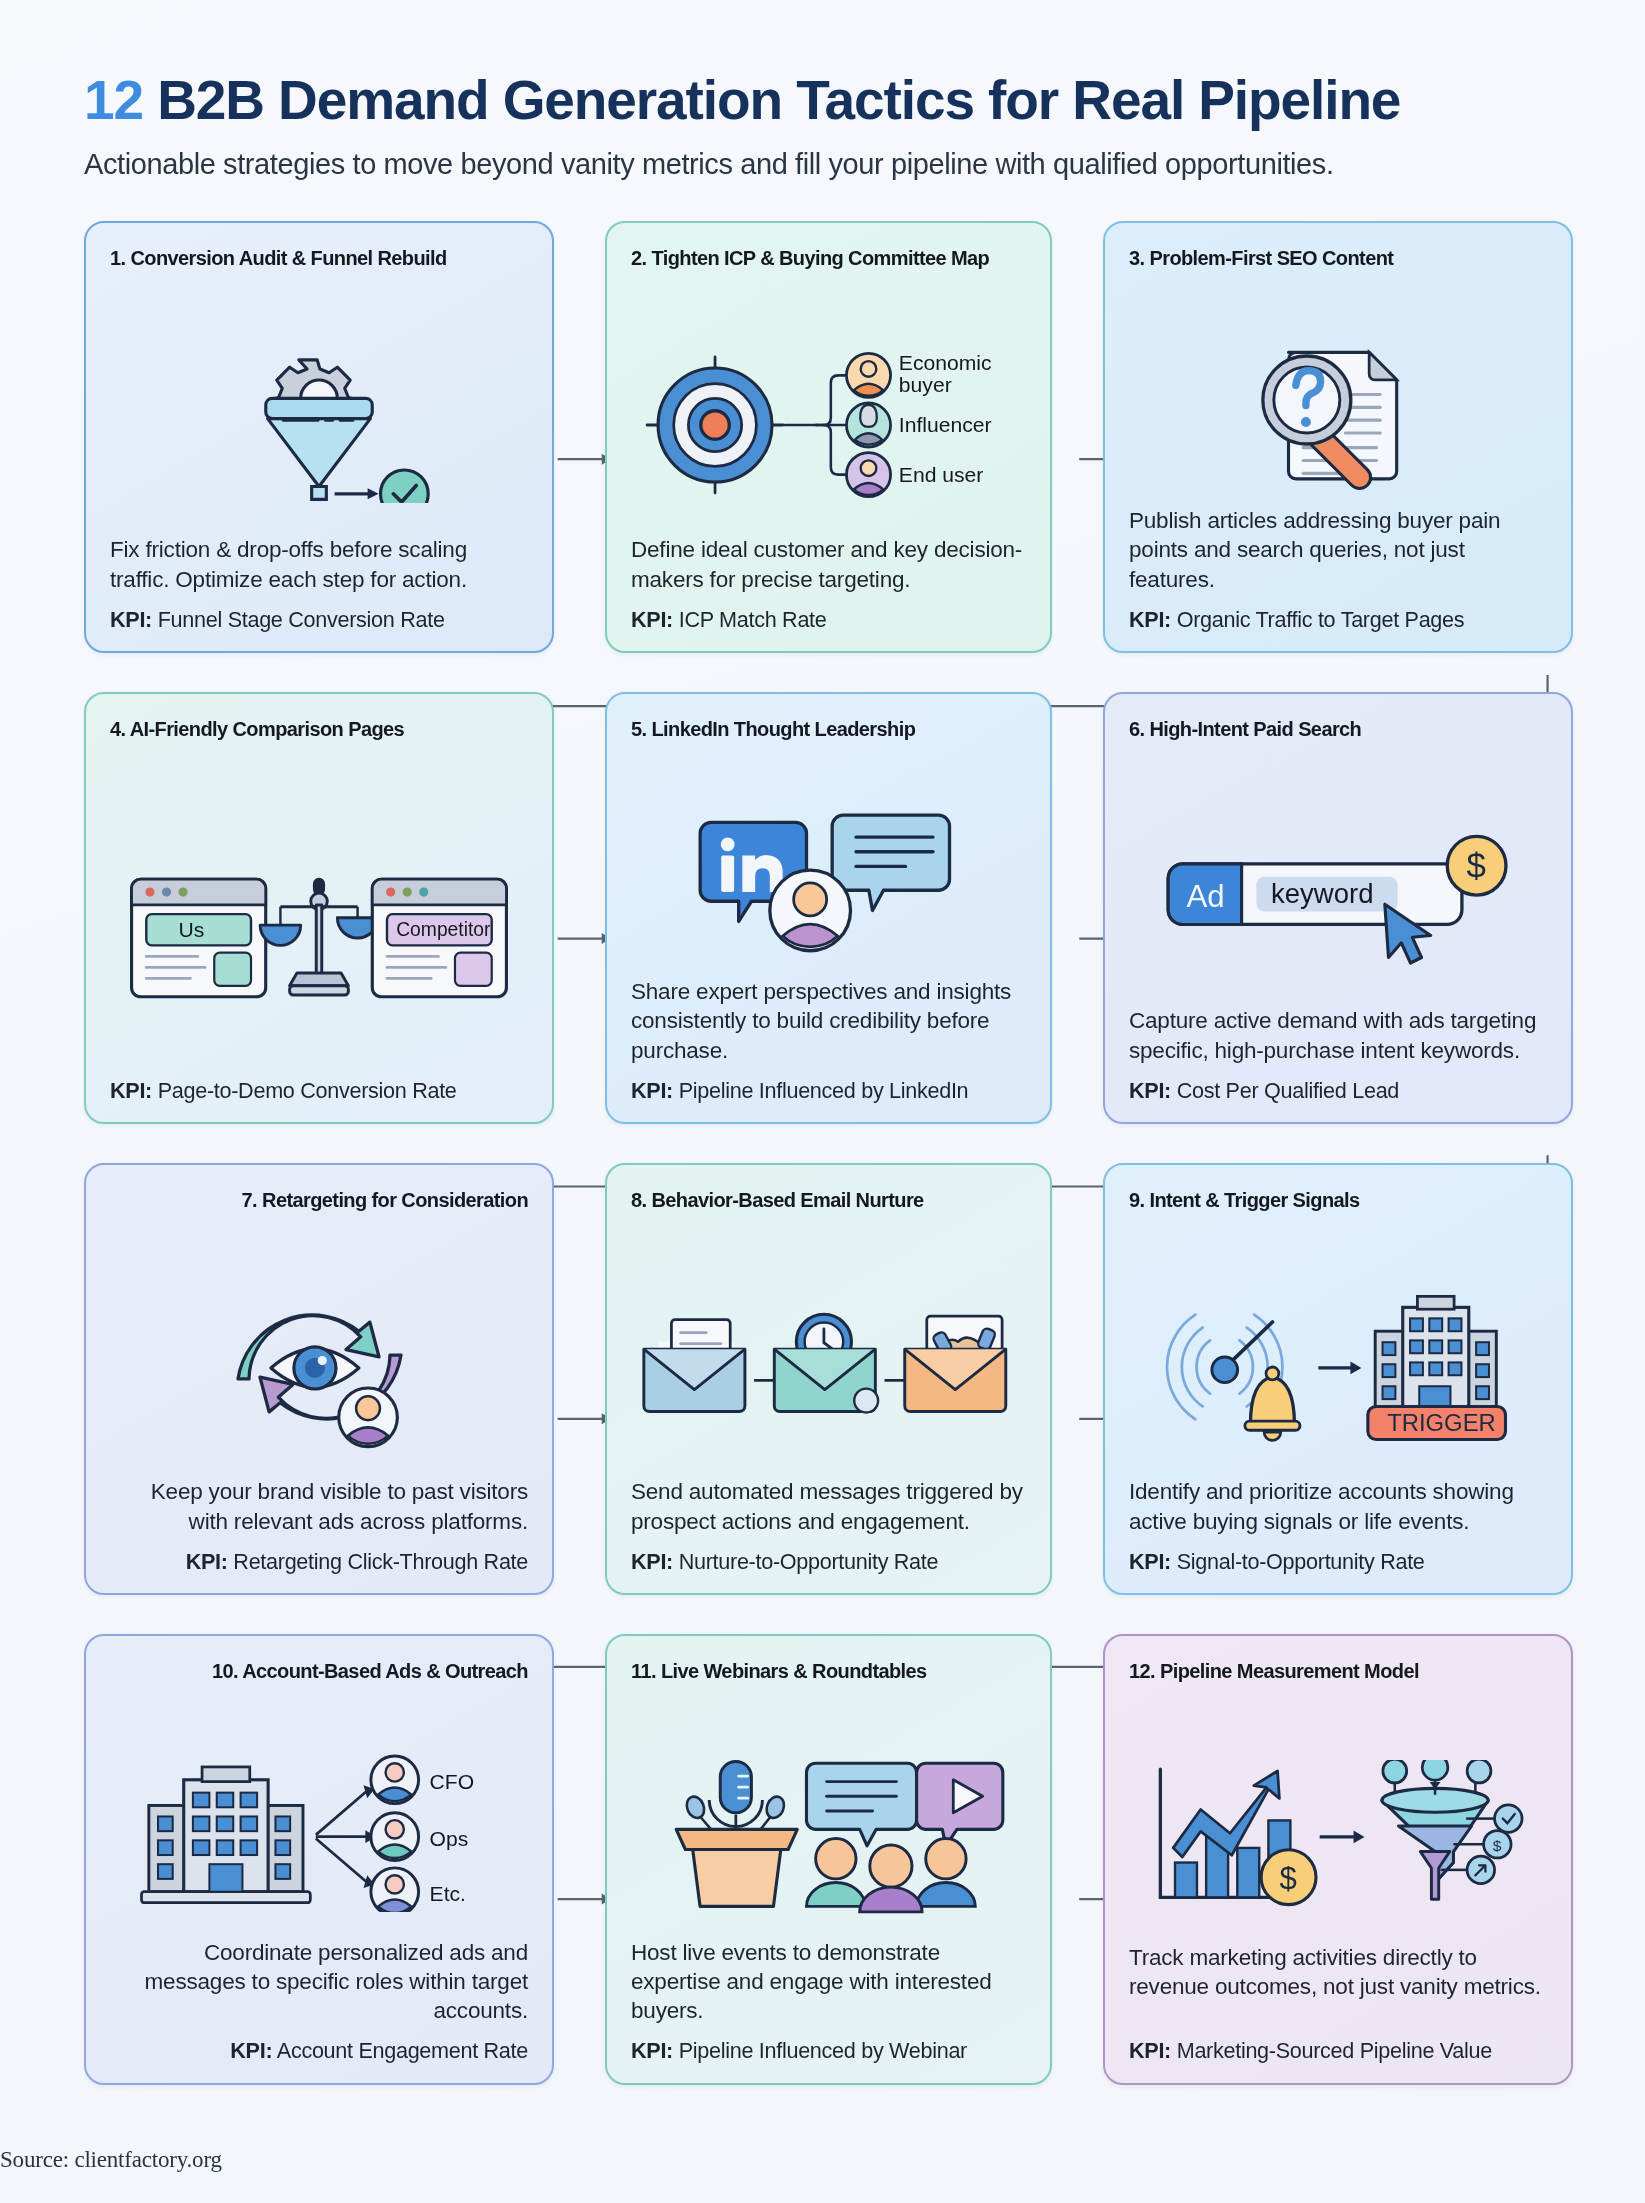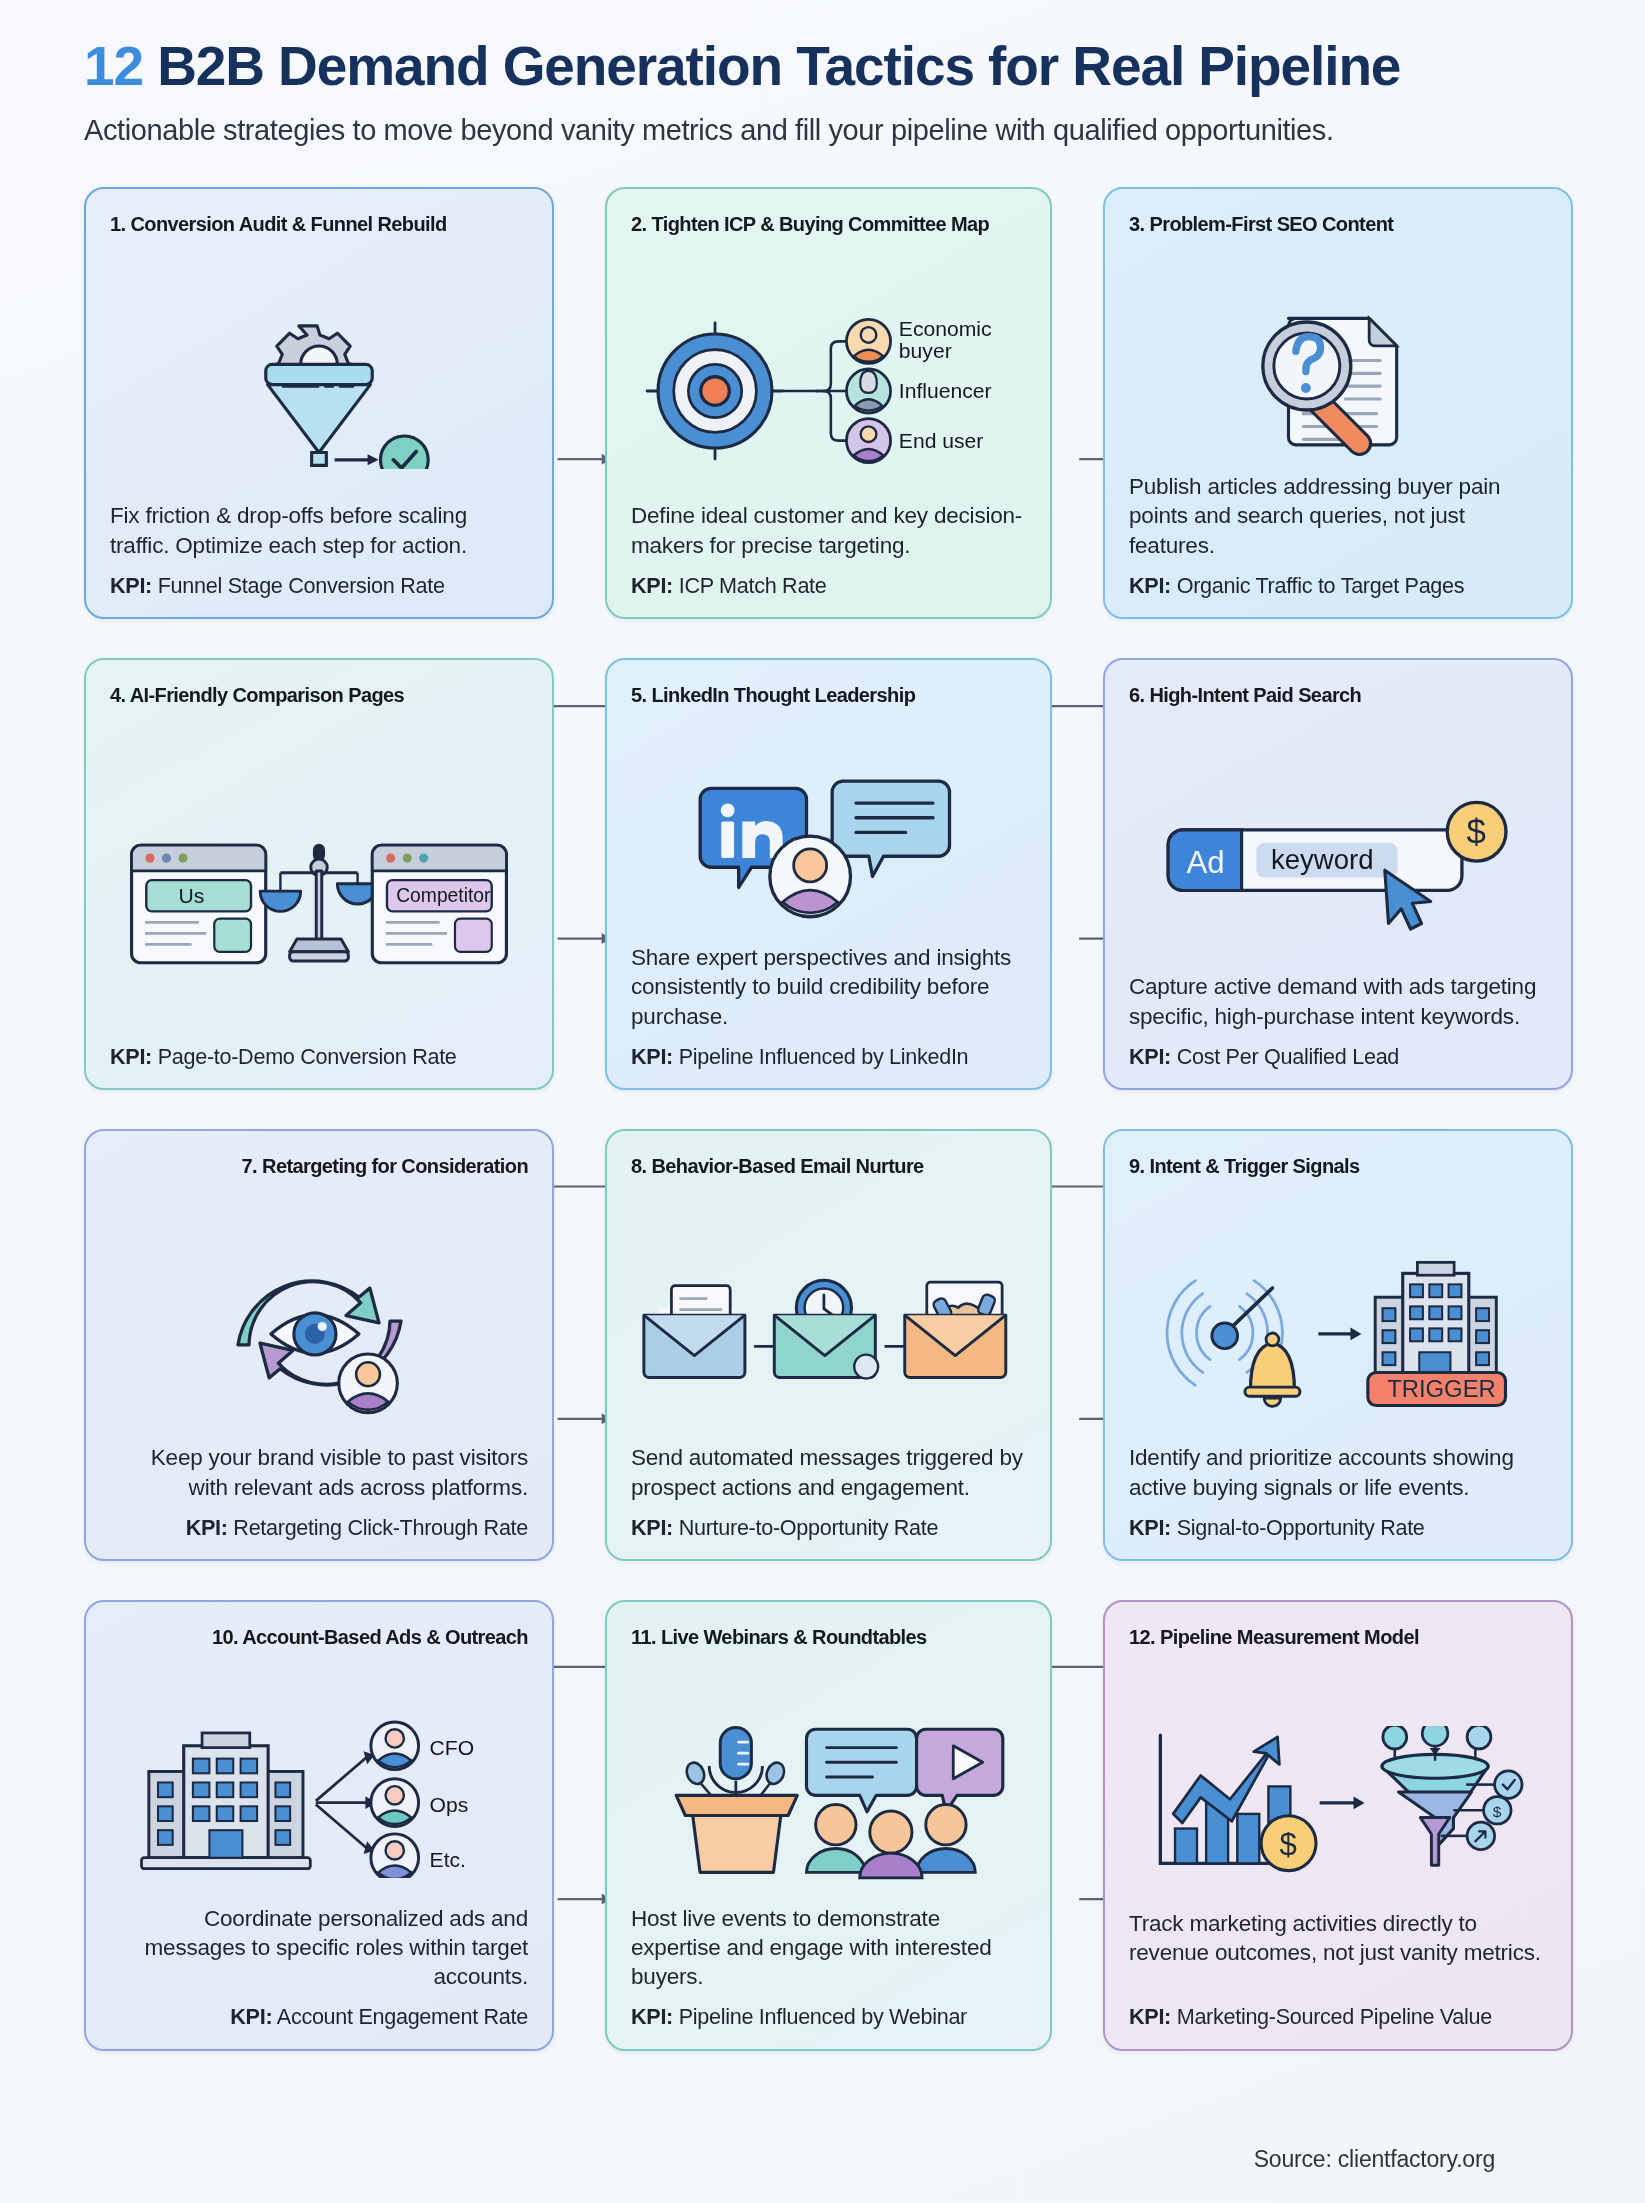--- a/index.html
+++ b/index.html
@@ -7,21 +7,21 @@
     width: 1646px;
     height: 2204px;
     background: #f7f9fc;
     font-family: "Liberation Sans", sans-serif;
   }
   body {
     background: linear-gradient(160deg, #f6f8fc 0%, #f4f7fb 45%, #f2f5fa 100%);
     padding: 0;
     overflow: hidden;
   }
-  .page { width: 1513px; height: 2204px; position: relative; padding: 38px 84px 0 84px; }
+  .page { width: 1513px; height: 2204px; position: relative; padding: 72px 84px 0 84px; }
 
   
   .title {
     font-size: 55px;
     line-height: 1.04;
     font-weight: 700;
     color: #16325c;
     letter-spacing: -1.1px;
     font-stretch: condensed;
     text-align: left;
@@ -104,24 +104,25 @@
     inset: 0;
     pointer-events: none;
     z-index: 1;
   }
 
   
   .source {
     position: absolute;
     left: 0; right: 18px;
     bottom: 31px;
-    text-align: right;
+    text-align: left;
     font-size: 23px;
     color: #2c333d;
     letter-spacing: -0.2px;
+    font-family: Liberation Serif, serif;
   }
 
   .mini-label { font-size: 23px; fill: #14181f; font-family: "Liberation Sans", sans-serif; }
   .mini-label-sm { font-size: 21px; fill: #14181f; font-family: "Liberation Sans", sans-serif; }
 </style>
 </head>
 <body>
 
 <div class="page">
 

